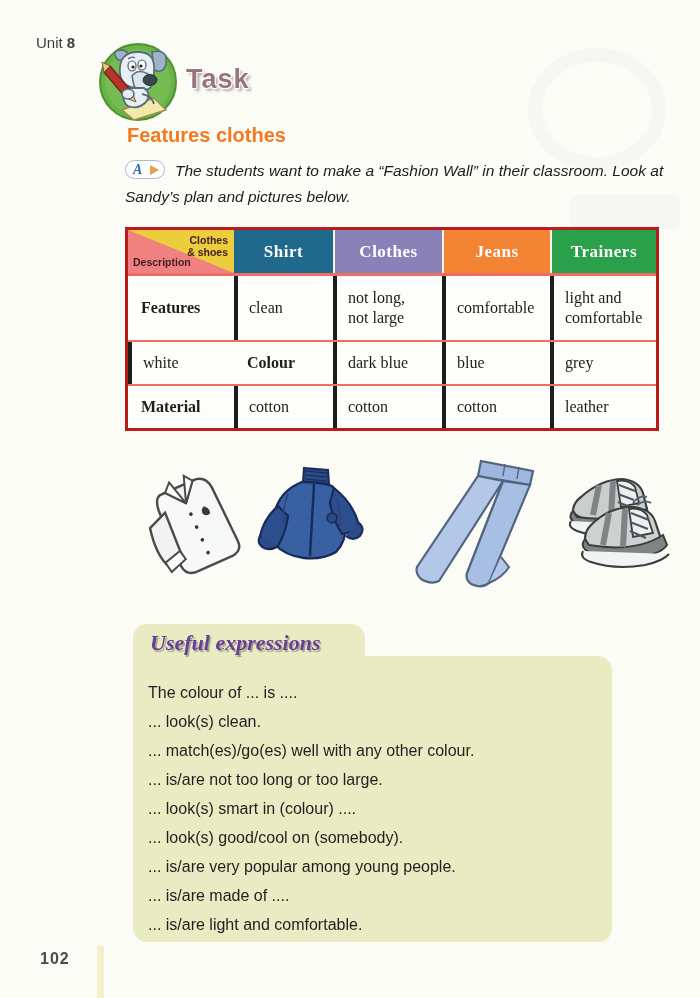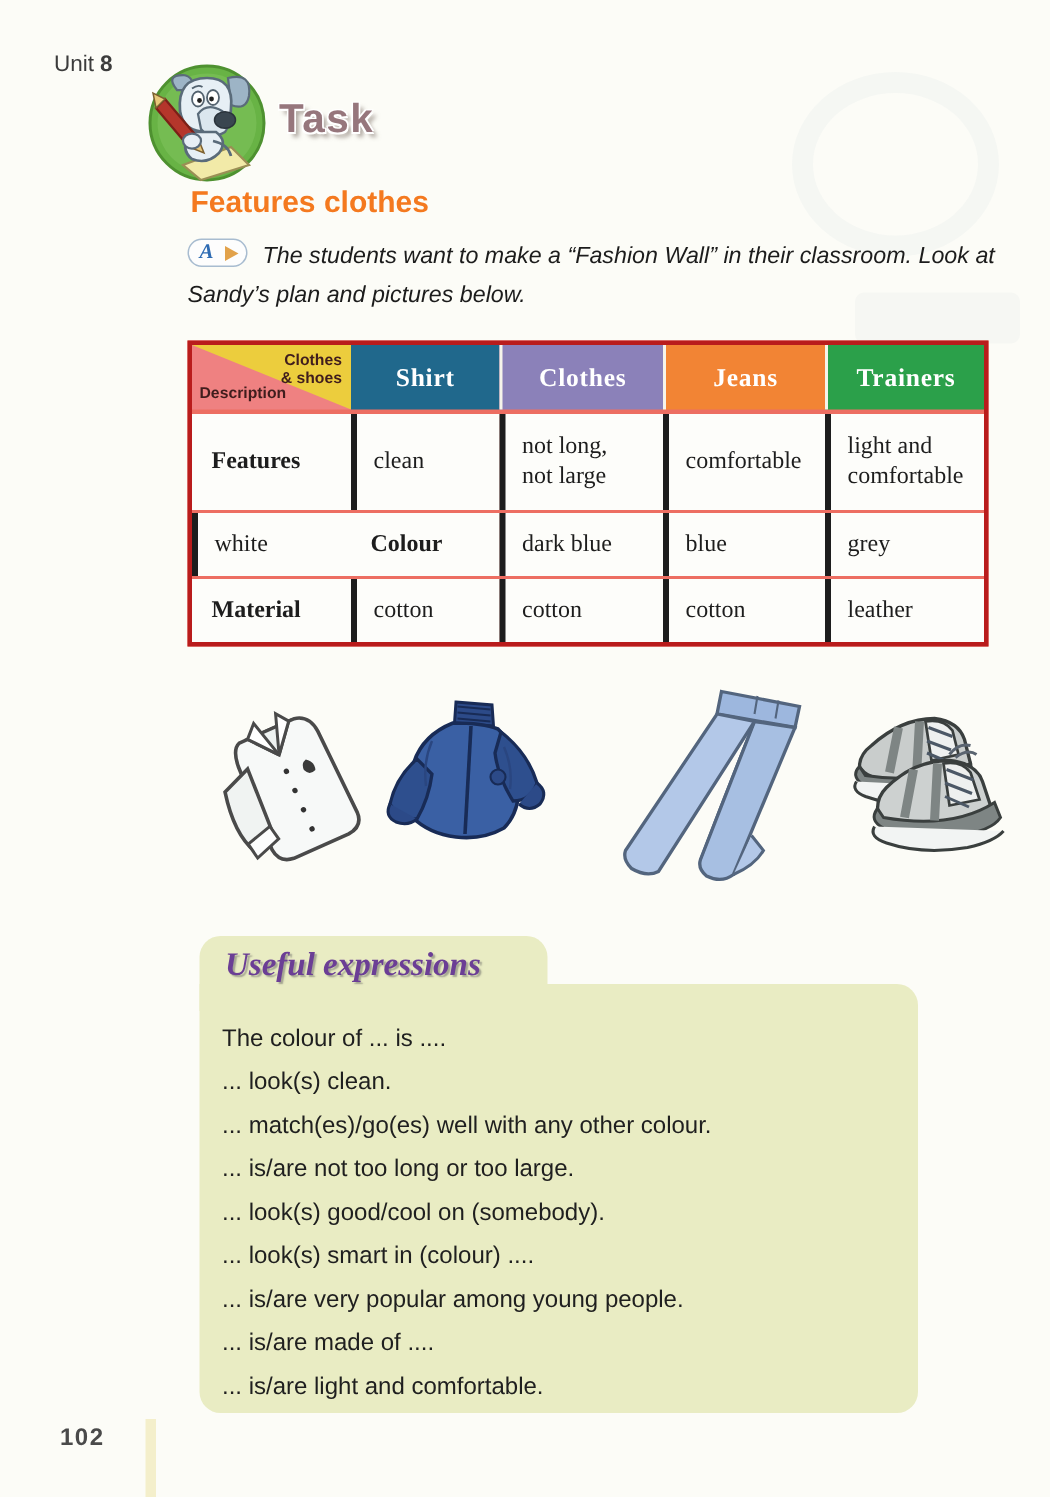--- a/index.html
+++ b/index.html
@@ -230,22 +230,22 @@
   </div>
 
   <div class="ue-tab"></div>
   <div class="ue-box"></div>
   <div class="ue-title">Useful expressions</div>
   <div class="ue-lines">
     <div>The colour of ... is ....</div>
     <div>... look(s) clean.</div>
     <div>... match(es)/go(es) well with any other colour.</div>
     <div>... is/are not too long or too large.</div>
+    <div>... look(s) smart in (colour) ....</div>
     <div>... look(s) good/cool on (somebody).</div>
-    <div>... look(s) smart in (colour) ....</div>
     <div>... is/are very popular among young people.</div>
     <div>... is/are made of ....</div>
     <div>... is/are light and comfortable.</div>
   </div>
 
   <div class="pagenum">102</div>
   <div class="edge-strip"></div>
 
 </div>
 

